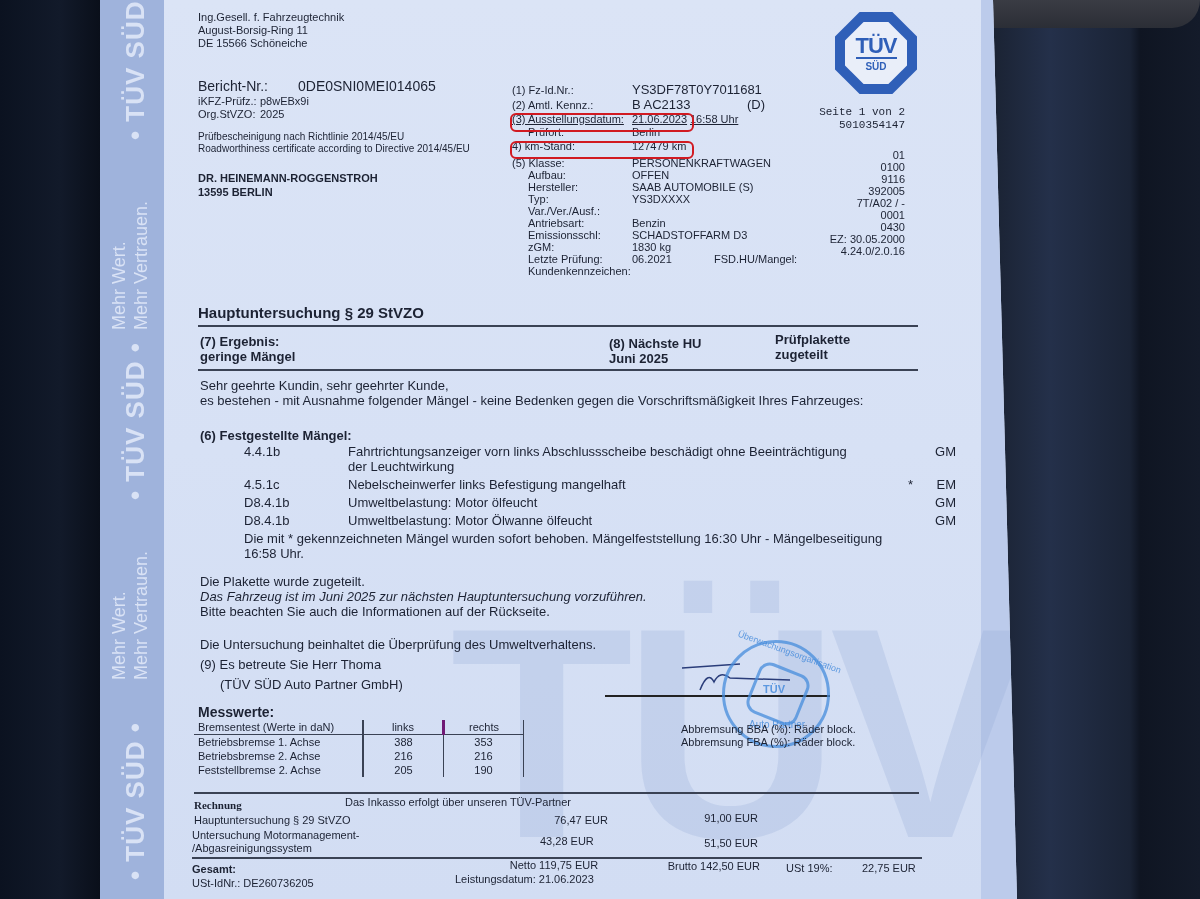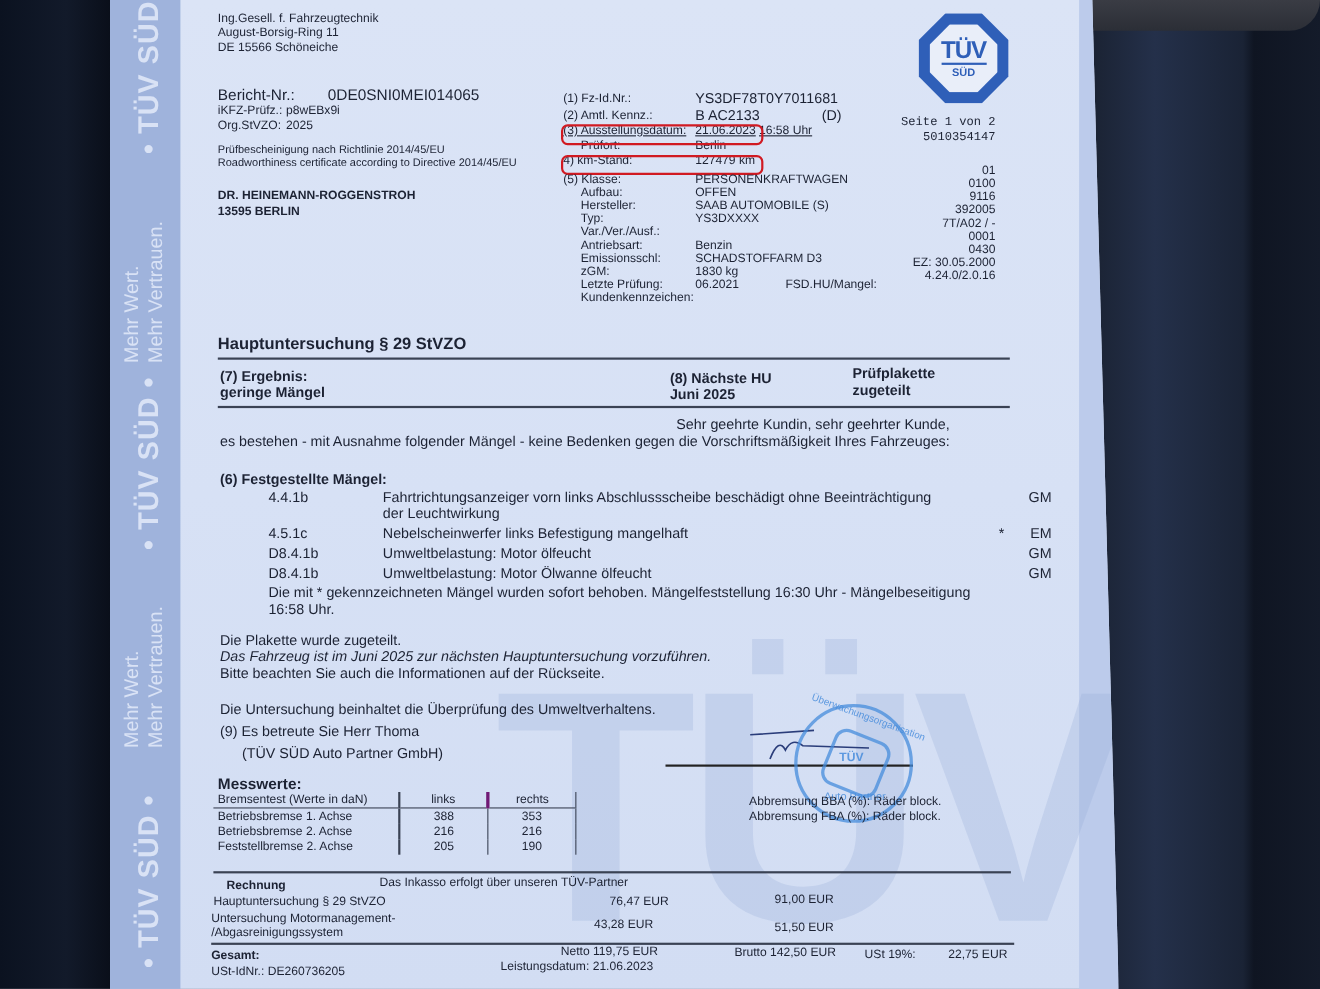--- a/index.html
+++ b/index.html
@@ -230,21 +230,21 @@
 </div>
 <div class="doc med bold" style="left:609px; top:336px;">
   <div>(8) Nächste HU</div>
   <div>Juni 2025</div>
 </div>
 <div class="doc med bold" style="left:775px; top:332px;">
   <div>Prüfplakette</div>
   <div>zugeteilt</div>
 </div>
 <div class="hr" style="left:198px; top:369px; width:720px;"></div>
-<div class="doc med" style="left:200px; top:378px;text-align:right;">
+<div class="doc med" style="left:200px; top:378px;">
   <div>Sehr geehrte Kundin, sehr geehrter Kunde,</div>
   <div>es bestehen - mit Ausnahme folgender Mängel - keine Bedenken gegen die Vorschriftsmäßigkeit Ihres Fahrzeuges:</div>
 </div>
 
 <div class="doc med bold" style="left:200px; top:428px;">(6) Festgestellte Mängel:</div>
 <div class="doc med" style="left:200px; top:444px; width:712px;margin-left:44px;">
   <div class="row">
     <span style="width:104px;">4.4.1b</span>
     <span style="flex:1;"><span>Fahrtrichtungsanzeiger vorn links Abschlussscheibe beschädigt ohne Beeinträchtigung</span><br><span>der Leuchtwirkung</span></span>
     <span style="width:28px; text-align:right;">GM</span>
@@ -315,21 +315,21 @@
     <td style="text-align:center; border-left:1px solid #3a4254; border-right:1px solid #3a4254;">190</td>
   </tr>
 </tbody>
   </table>
 <div class="doc small" style="left:681px; top:723px;">
   <div>Abbremsung BBA (%): Räder block.</div>
   <div>Abbremsung FBA (%): Räder block.</div>
 </div>
 
 <div class="hr" style="left:194px; top:792px; width:725px;"></div>
-<div class="doc small bold" style="left:206px; top:799px;">Rechnung</div>
+<div class="doc small bold" style="left:194px; top:799px;font-family:Liberation Serif, serif;">Rechnung</div>
 <div class="doc small" style="left:345px; top:796px;">Das Inkasso erfolgt über unseren TÜV-Partner</div>
 <div class="doc small" style="left:194px; top:814px;">Hauptuntersuchung § 29 StVZO</div>
 <div class="doc small" style="left:540px; top:814px; width:68px; text-align:right;">76,47 EUR</div>
 <div class="doc small" style="left:690px; top:812px; width:68px; text-align:right;">91,00 EUR</div>
 <div class="doc small" style="left:192px; top:829px;">
   <div>Untersuchung Motormanagement-</div>
   <div>/Abgasreinigungssystem</div>
 </div>
 <div class="doc small" style="left:540px; top:835px; width:68px; text-align:left;">43,28 EUR</div>
 <div class="doc small" style="left:690px; top:837px; width:68px; text-align:right;">51,50 EUR</div>

